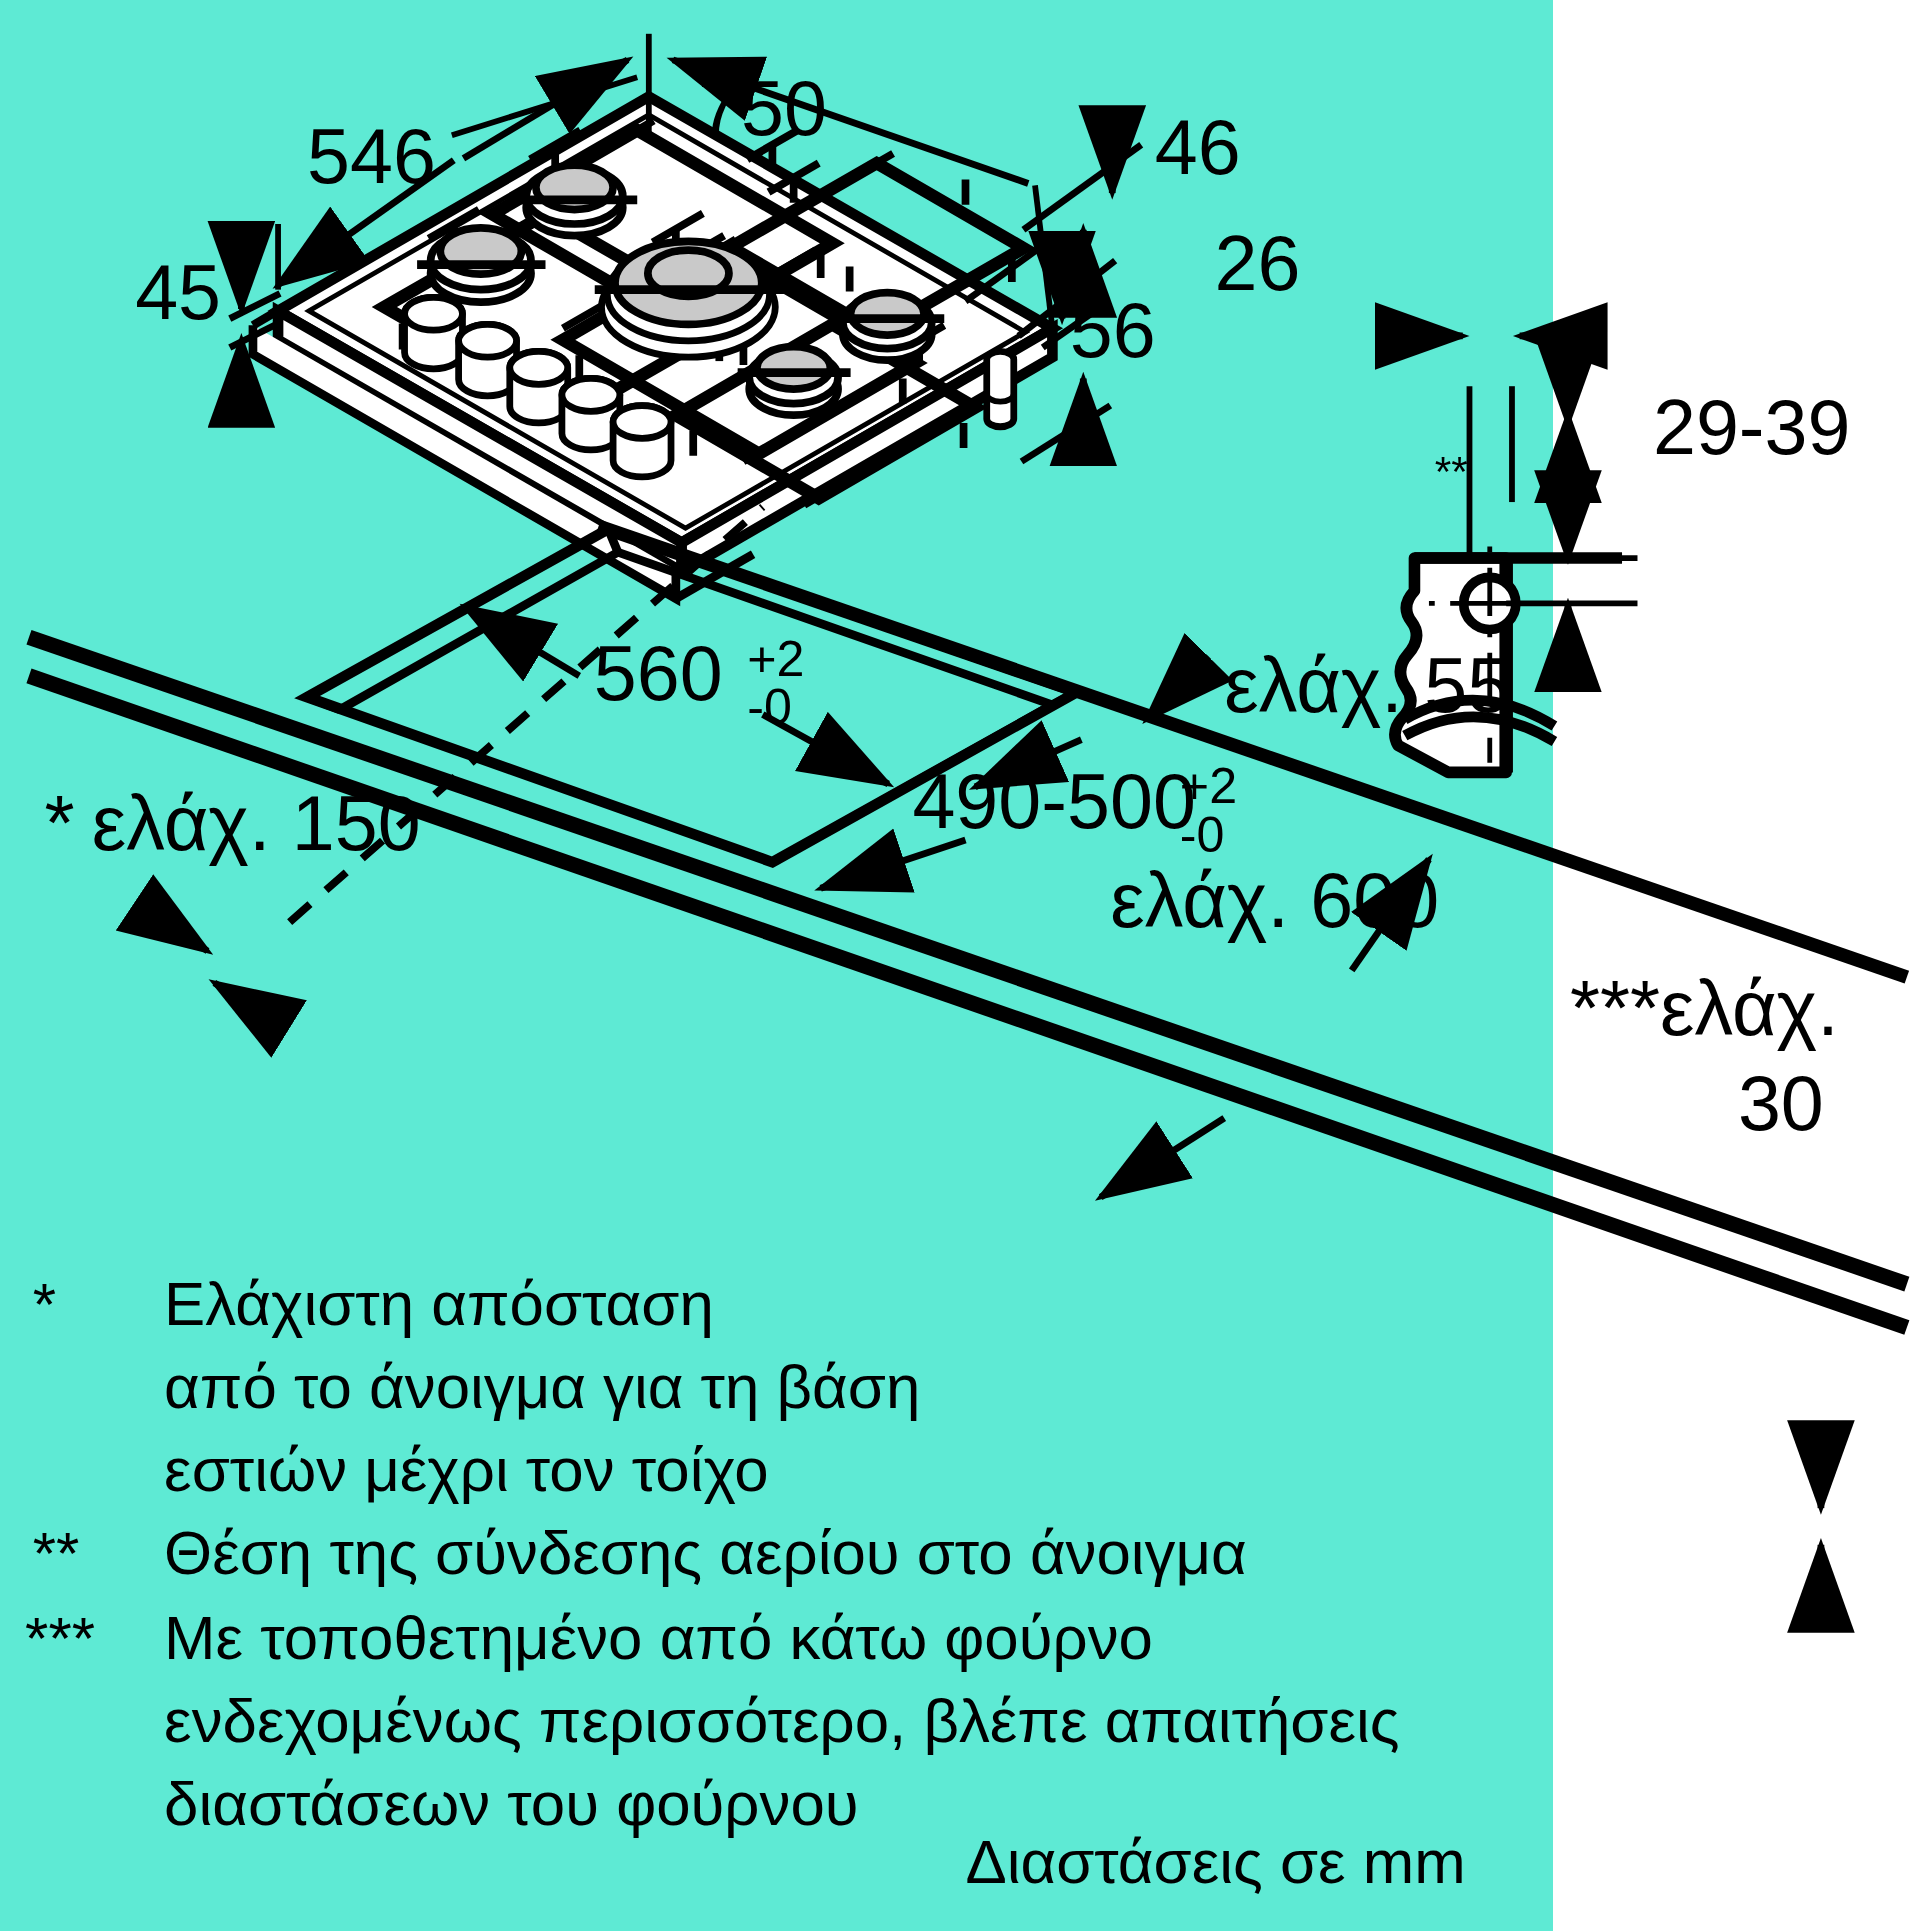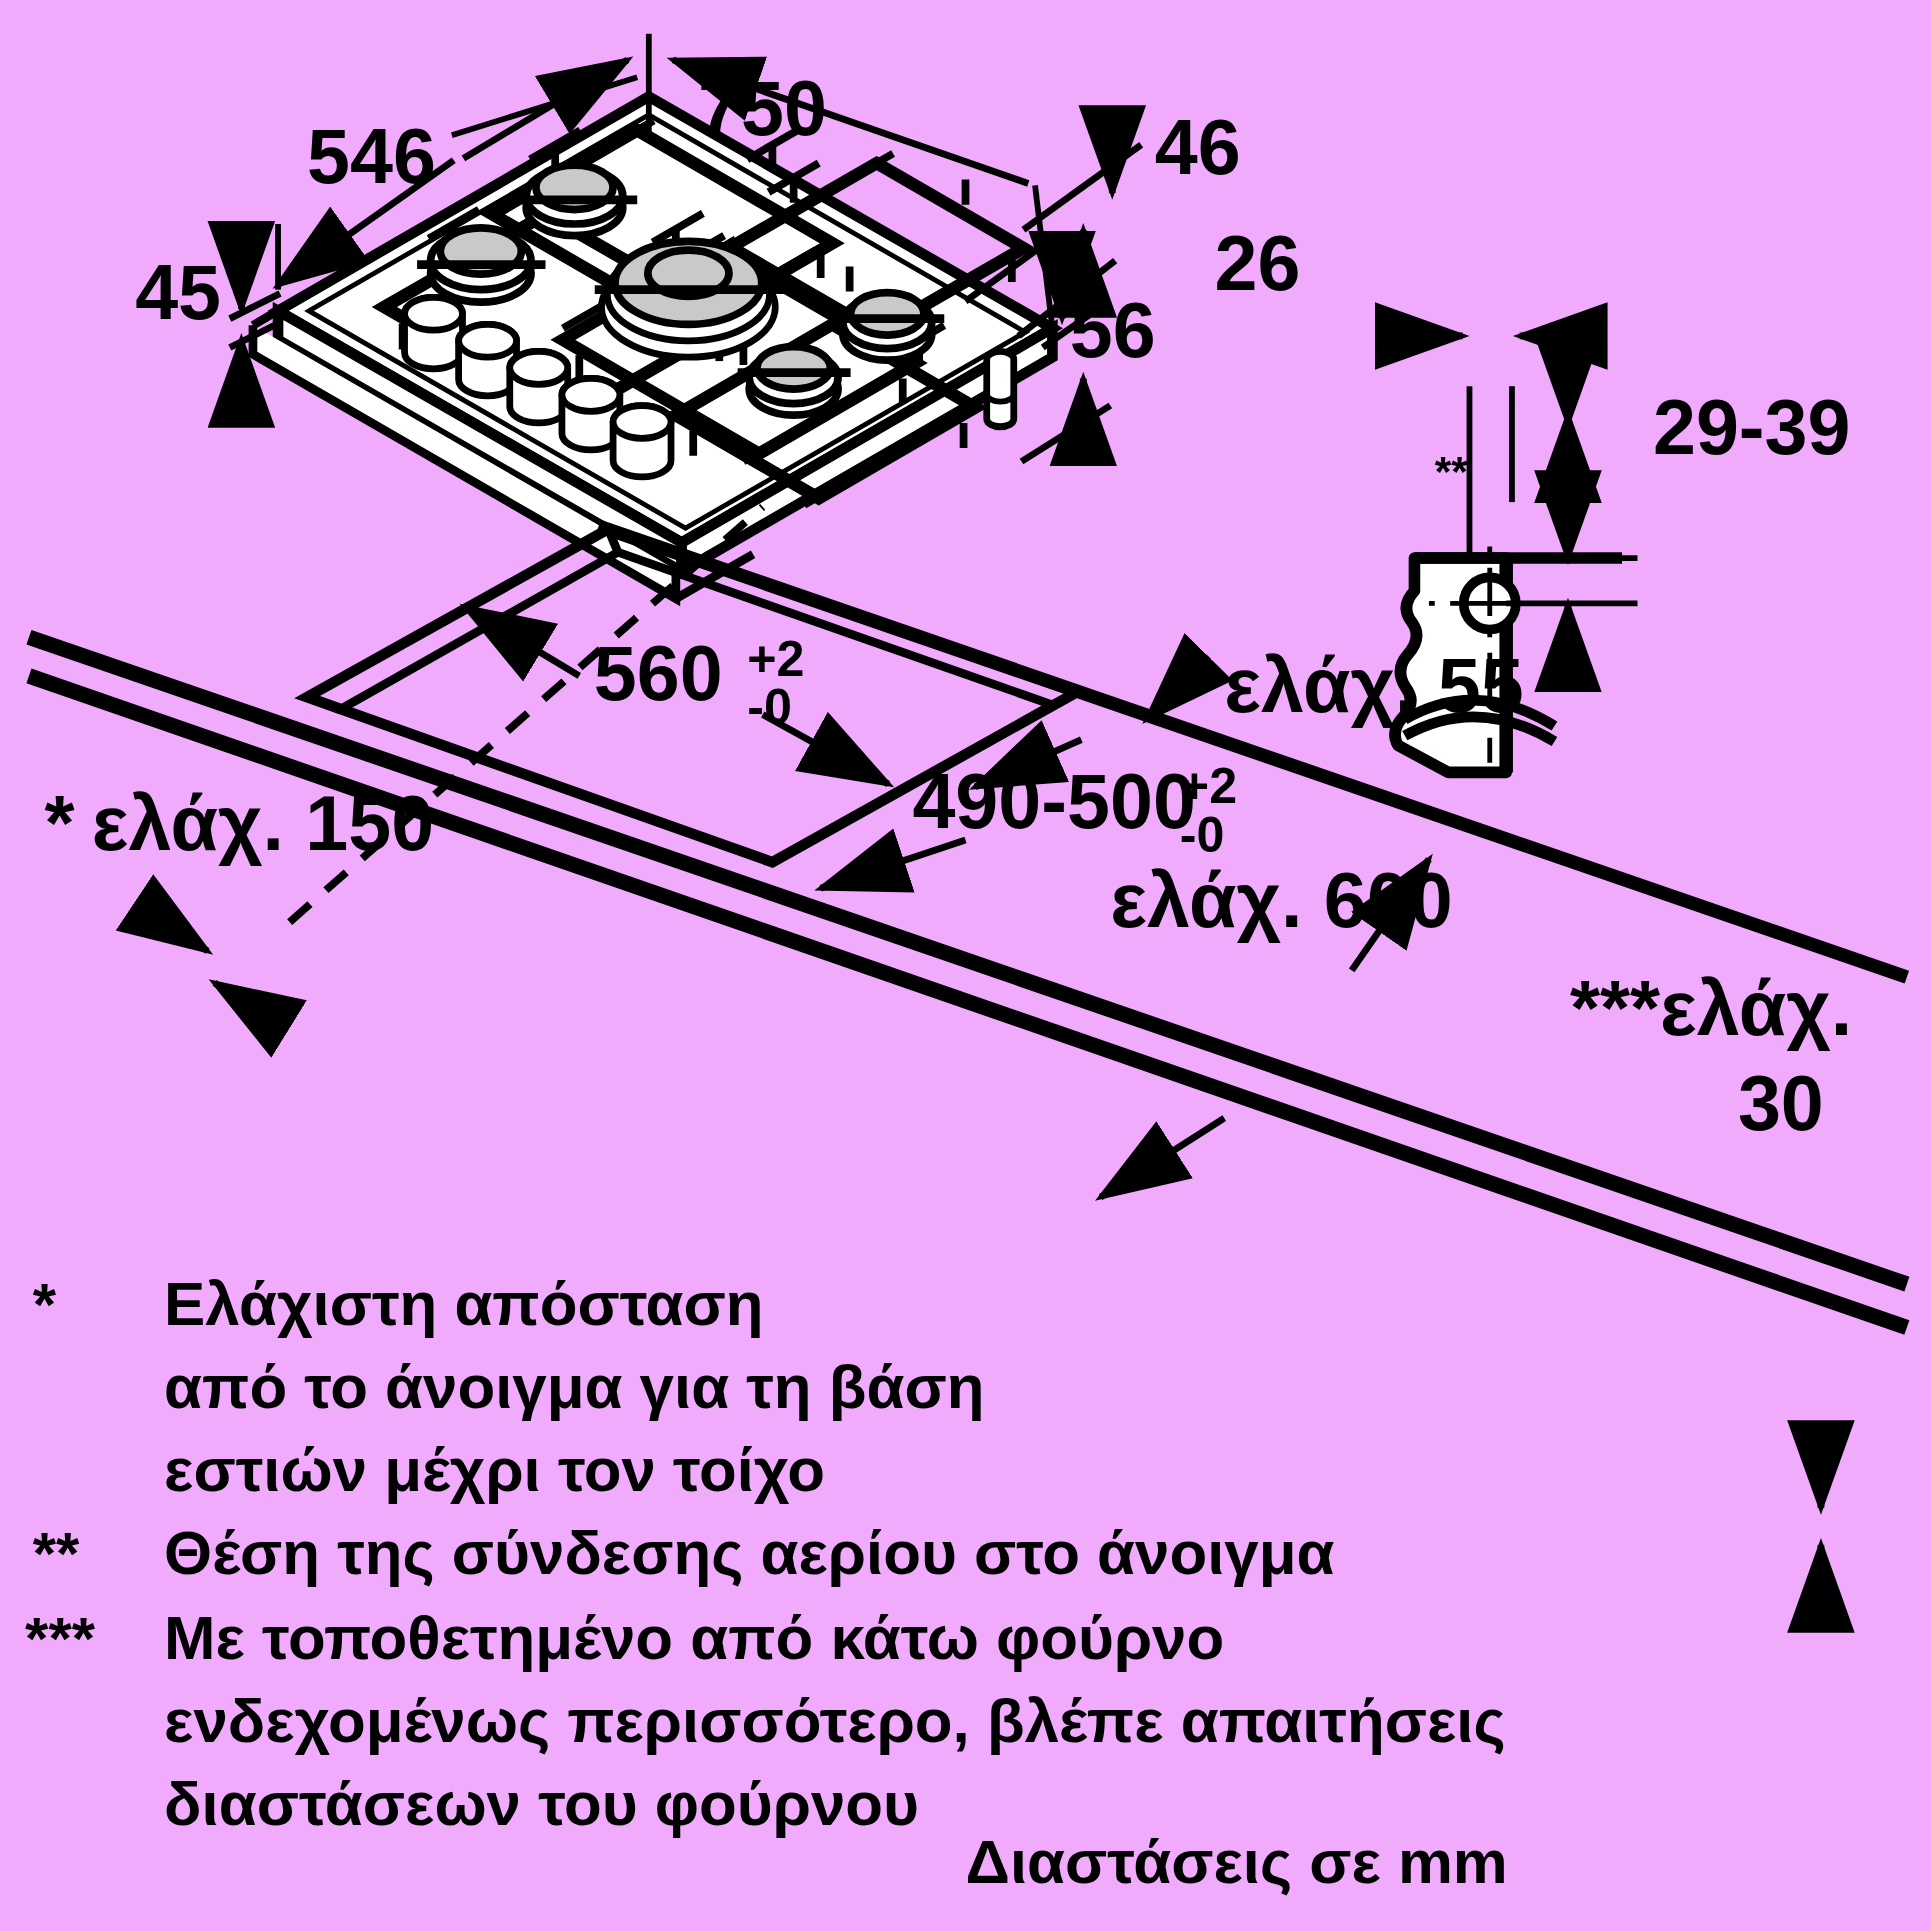--- a/index.html
+++ b/index.html
@@ -1,18 +1,18 @@
 <!DOCTYPE html>
 <html><head>
 <meta charset="utf-8">
 <style>
   html,body{margin:0;padding:0;background:#ffffff;}
   body{width:1931px;height:1931px;overflow:hidden;
        font-family:"Liberation Sans","DejaVu Sans",sans-serif;color:#000;}
-  #stage{position:relative;width:1931px;height:1931px;background:#f0abfc;font-weight:bold;}
+  #stage{position:relative;width:1553px;height:1931px;background:#5eead4;}
   svg#drawing{position:absolute;left:0;top:0;width:1931px;height:1931px;}
   .dimtext{font-family:"Liberation Sans","DejaVu Sans",sans-serif;font-size:80px;fill:#000;}
   .notetext{font-family:"Liberation Sans","DejaVu Sans",sans-serif;font-size:64px;fill:#000;}
   .tolnum{font-family:"Liberation Sans","DejaVu Sans",sans-serif;font-size:52px;fill:#000;}
   .starmark{font-family:"Liberation Sans","DejaVu Sans",sans-serif;font-size:62px;fill:#000;}
   .smallstar{font-family:"Liberation Sans","DejaVu Sans",sans-serif;font-size:44px;fill:#000;}
 </style>
 </head>
 <body>
 

